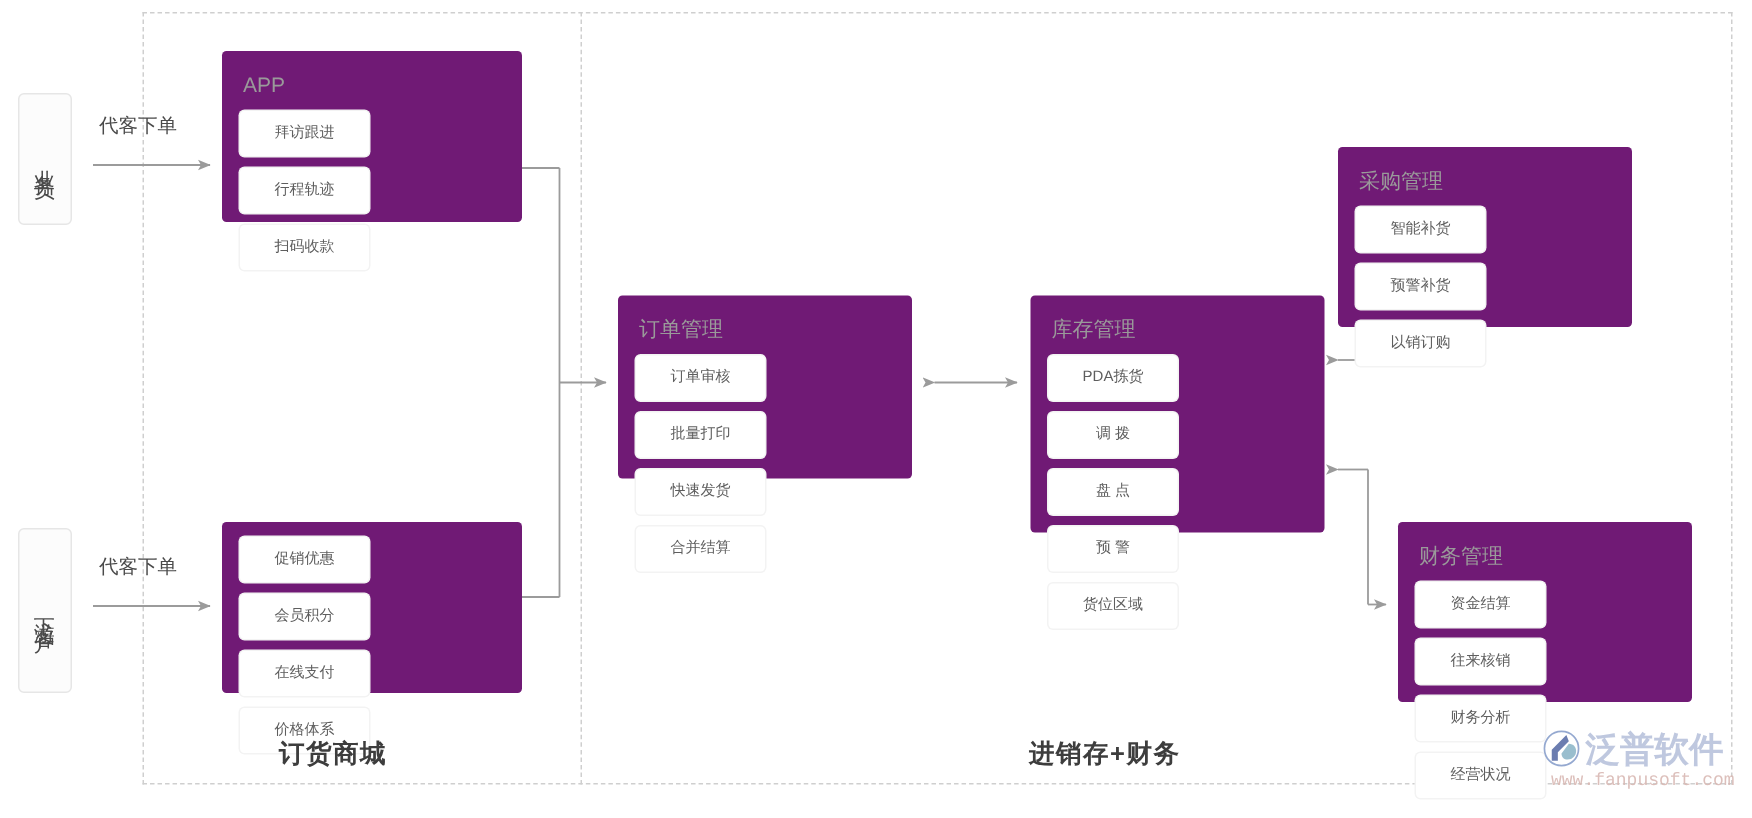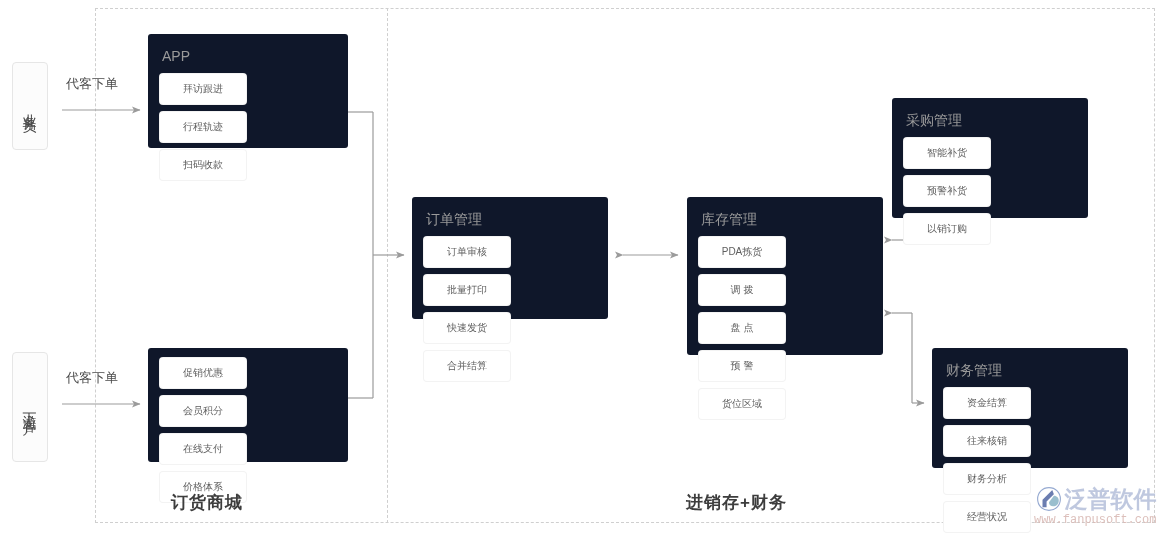--- a/index.html
+++ b/index.html
@@ -56,21 +56,21 @@
   }
   .actor .vtext {
     writing-mode: vertical-rl;
     text-orientation: upright;
     letter-spacing: 3px;
   }
   
   .panel {
     position: absolute;
     box-sizing: border-box;
-    background: #0f172a;
+    background: #701a75;
     border-radius: 3px;
     padding: 10px 12px 12px 12px;
   }
   .panel-title {
     color: #9a9a9a;
     font-size: 14px;
     line-height: 20px;
     margin: 2px 0 8px 2px;
     font-weight: 400;
   }
@@ -128,21 +128,20 @@
     left: 1028px;
     top: 486px;
     width: 136px;
     height: 52px;
     opacity: 0.9;
   }
   .wm-row {
     display: flex;
     align-items: center;
     gap: 3px;
-    justify-content: center;
   }
   .wm-mark {
     width: 26px;
     height: 26px;
   }
   .wm-name {
     color: #b9c3dc;
     font-size: 23px;
     font-weight: bold;
     line-height: 26px;
@@ -264,21 +263,21 @@
   <div class="panel" style="left:932px; top:348px; width:196px; height:120px;">
     <div class="panel-title">财务管理</div>
     <div class="chips">
       <div class="chip">资金结算</div>
       <div class="chip">往来核销</div>
       <div class="chip">财务分析</div>
       <div class="chip">经营状况</div>
     </div>
   </div>
 
-  <div class="section-caption" style="left:171px; top:491px;">订货商城</div>
+  <div class="section-caption" style="left:186px; top:491px;">订货商城</div>
   <div class="section-caption" style="left:686px; top:491px;">进销存+财务</div>
 
   <div class="watermark">
     <div class="wm-row">
       <svg class="wm-mark" viewBox="0 0 32 32">
         <path d="M2 16 C2 8 8 2 16 2 C24 2 30 8 30 16 C30 24 24 30 16 30 C8 30 2 24 2 16 Z" fill="none" stroke="#8aa0cc" stroke-width="1.4"></path>
         <path d="M20 5 L8 17 L8 26 L13 26 L13 19 L22 10 Z" fill="#5b6fa8"></path>
         <path d="M22 12 C26 12 28 15 28 18 C28 22 25 25 21 25 C18 25 16 23 16 20 Z" fill="#8fb8c9"></path>
       </svg>
       <span class="wm-name">泛普软件</span>

